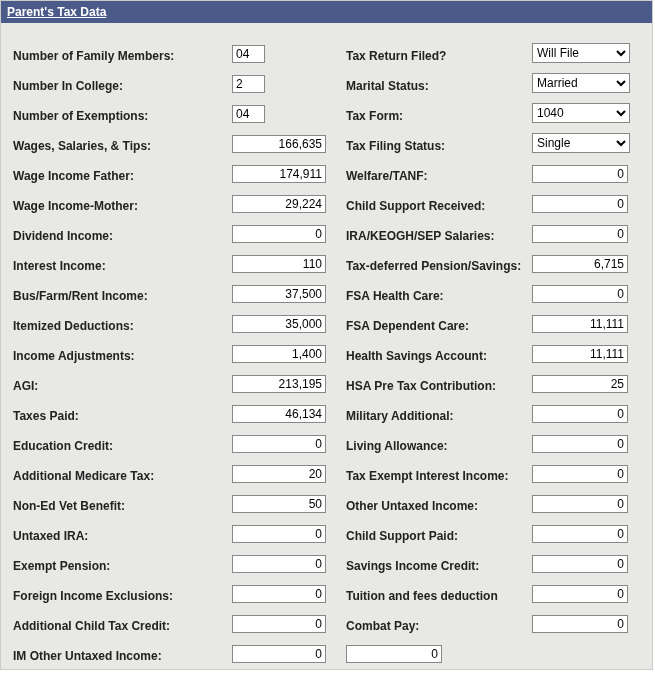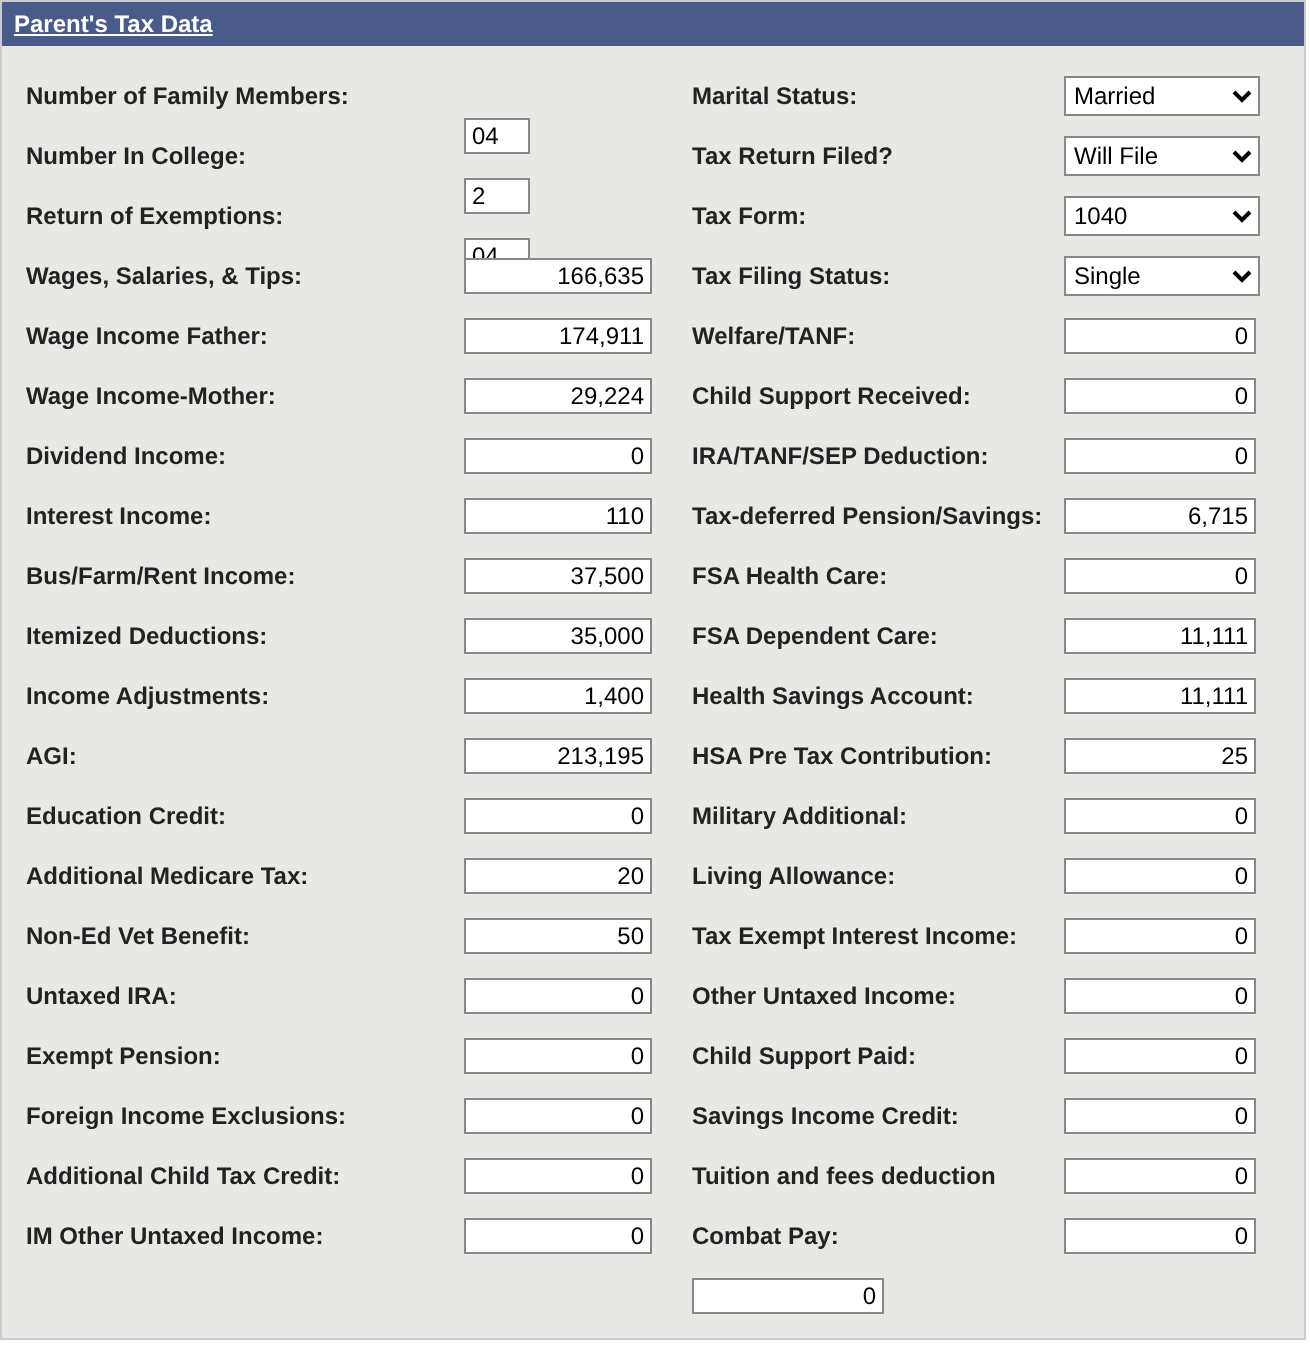--- a/index.html
+++ b/index.html
@@ -32,21 +32,21 @@
     gap: 14px;
   }
   .col {
     display: flex;
     flex-direction: column;
   }
   .col-left { width: 319px; }
   .col-right { width: 288px; }
   .row {
     display: flex;
-    align-items: center;
+    align-items: flex-end;
     height: 30px;
   }
   .lbl {
     font-weight: bold;
     color: #222;
     font-size: 12px;
   }
   .col-left .lbl { width: 219px; }
   .col-right .lbl { width: 186px; }
   input.txt {
@@ -81,21 +81,21 @@
       <div class="col col-left">
         <div class="row">
             <span class="lbl">Number of Family Members:</span>
             <input class="txt small" value="04" style="">
           </div>
         <div class="row">
             <span class="lbl">Number In College:</span>
             <input class="txt small" value="2" style="">
           </div>
         <div class="row">
-            <span class="lbl">Return of Exemptions:</span>
+            <span class="lbl">Number of Exemptions:</span>
             <input class="txt small" value="04" style="">
           </div>
         <div class="row">
             <span class="lbl">Wages, Salaries, &amp; Tips:</span>
             <input class="txt num-right" value="166,635" style="">
           </div>
         <div class="row">
             <span class="lbl">Wage Income Father:</span>
             <input class="txt num-right" value="174,911" style="">
           </div>
@@ -121,20 +121,24 @@
           </div>
         <div class="row">
             <span class="lbl">Income Adjustments:</span>
             <input class="txt num-right" value="1,400" style="">
           </div>
         <div class="row">
             <span class="lbl">AGI:</span>
             <input class="txt num-right" value="213,195" style="">
           </div>
         <div class="row">
+            <span class="lbl">Taxes Paid:</span>
+            <input class="txt num-right" value="46,134" style="">
+          </div>
+        <div class="row">
             <span class="lbl">Education Credit:</span>
             <input class="txt num-right" value="0" style="">
           </div>
         <div class="row">
             <span class="lbl">Additional Medicare Tax:</span>
             <input class="txt num-right" value="20" style="">
           </div>
         <div class="row">
             <span class="lbl">Non-Ed Vet Benefit:</span>
             <input class="txt num-right" value="50" style="">
@@ -157,45 +161,45 @@
           </div>
         <div class="row">
             <span class="lbl">IM Other Untaxed Income:</span>
             <input class="txt num-right" value="0" style="">
           </div>
 
       </div>
 
       <div class="col col-right">
         <div class="row">
+            <span class="lbl">Tax Return Filed?</span>
+            <select class="sel"><option value="Will File">Will File</option><option value="Filed">Filed</option><option value="Will Not File">Will Not File</option></select>
+          </div>
+        <div class="row">
             <span class="lbl">Marital Status:</span>
             <select class="sel"><option value="Married">Married</option><option value="Single">Single</option><option value="Separated">Separated</option></select>
           </div>
         <div class="row">
-            <span class="lbl">Tax Return Filed?</span>
-            <select class="sel"><option value="Will File">Will File</option><option value="Filed">Filed</option><option value="Will Not File">Will Not File</option></select>
-          </div>
-        <div class="row">
             <span class="lbl">Tax Form:</span>
             <select class="sel"><option value="1040">1040</option><option value="1040A">1040A</option><option value="1040EZ">1040EZ</option></select>
           </div>
         <div class="row">
             <span class="lbl">Tax Filing Status:</span>
             <select class="sel"><option value="Single">Single</option><option value="Married">Married</option><option value="Head of Household">Head of Household</option></select>
           </div>
         <div class="row">
             <span class="lbl">Welfare/TANF:</span>
             <input class="txt num-right" value="0" style="">
           </div>
         <div class="row">
             <span class="lbl">Child Support Received:</span>
             <input class="txt num-right" value="0" style="">
           </div>
         <div class="row">
-            <span class="lbl">IRA/TANF/SEP Deduction:</span>
+            <span class="lbl">IRA/KEOGH/SEP Salaries:</span>
             <input class="txt num-right" value="0" style="">
           </div>
         <div class="row">
             <span class="lbl">Tax-deferred Pension/Savings:</span>
             <input class="txt num-right" value="6,715" style="">
           </div>
         <div class="row">
             <span class="lbl">FSA Health Care:</span>
             <input class="txt num-right" value="0" style="">
           </div>

